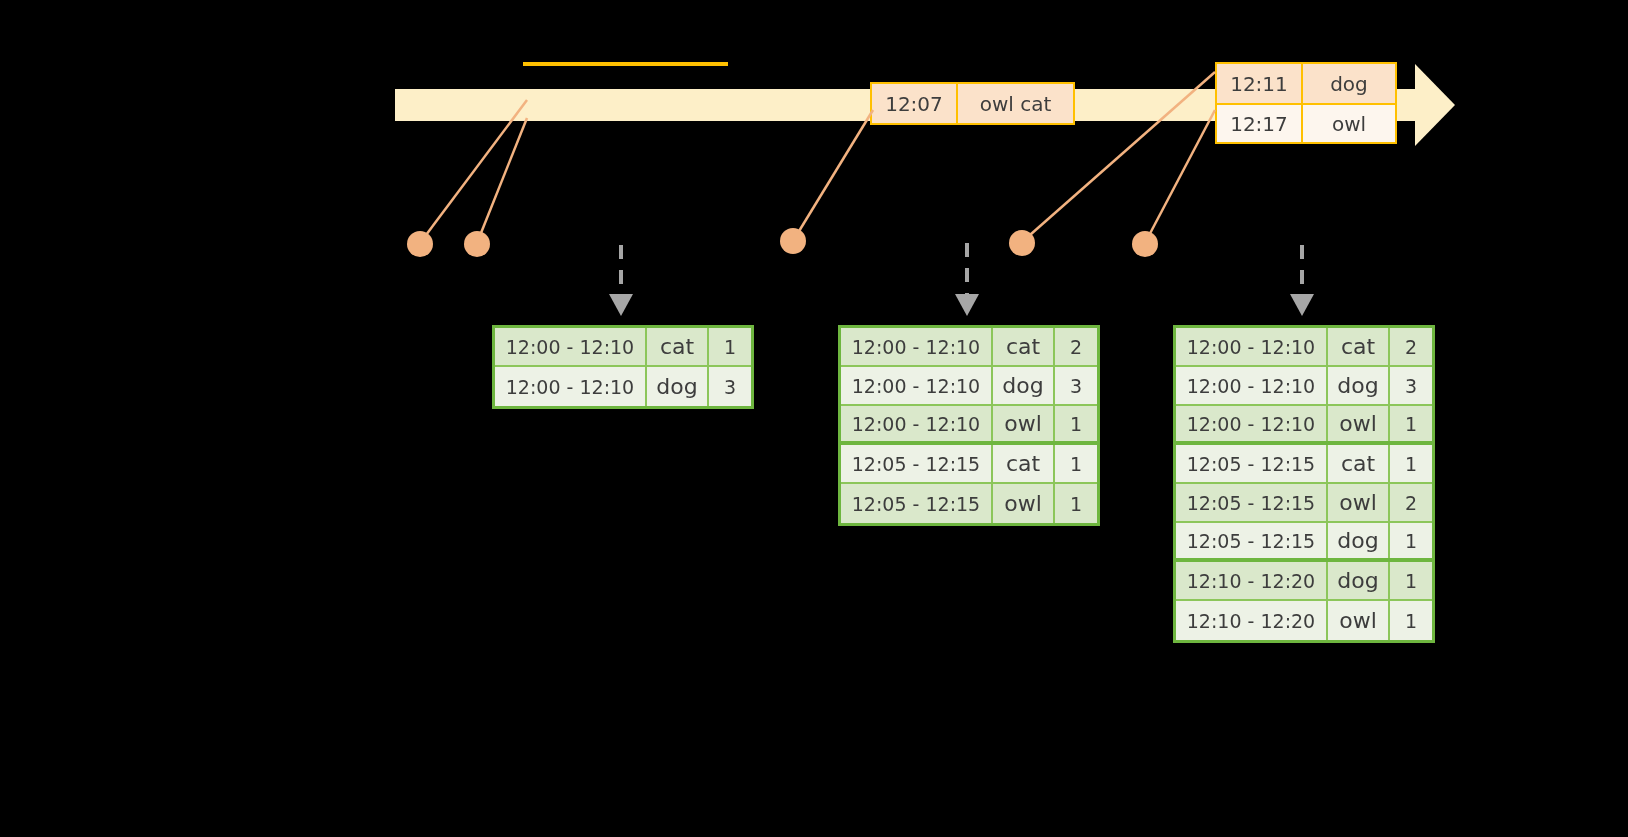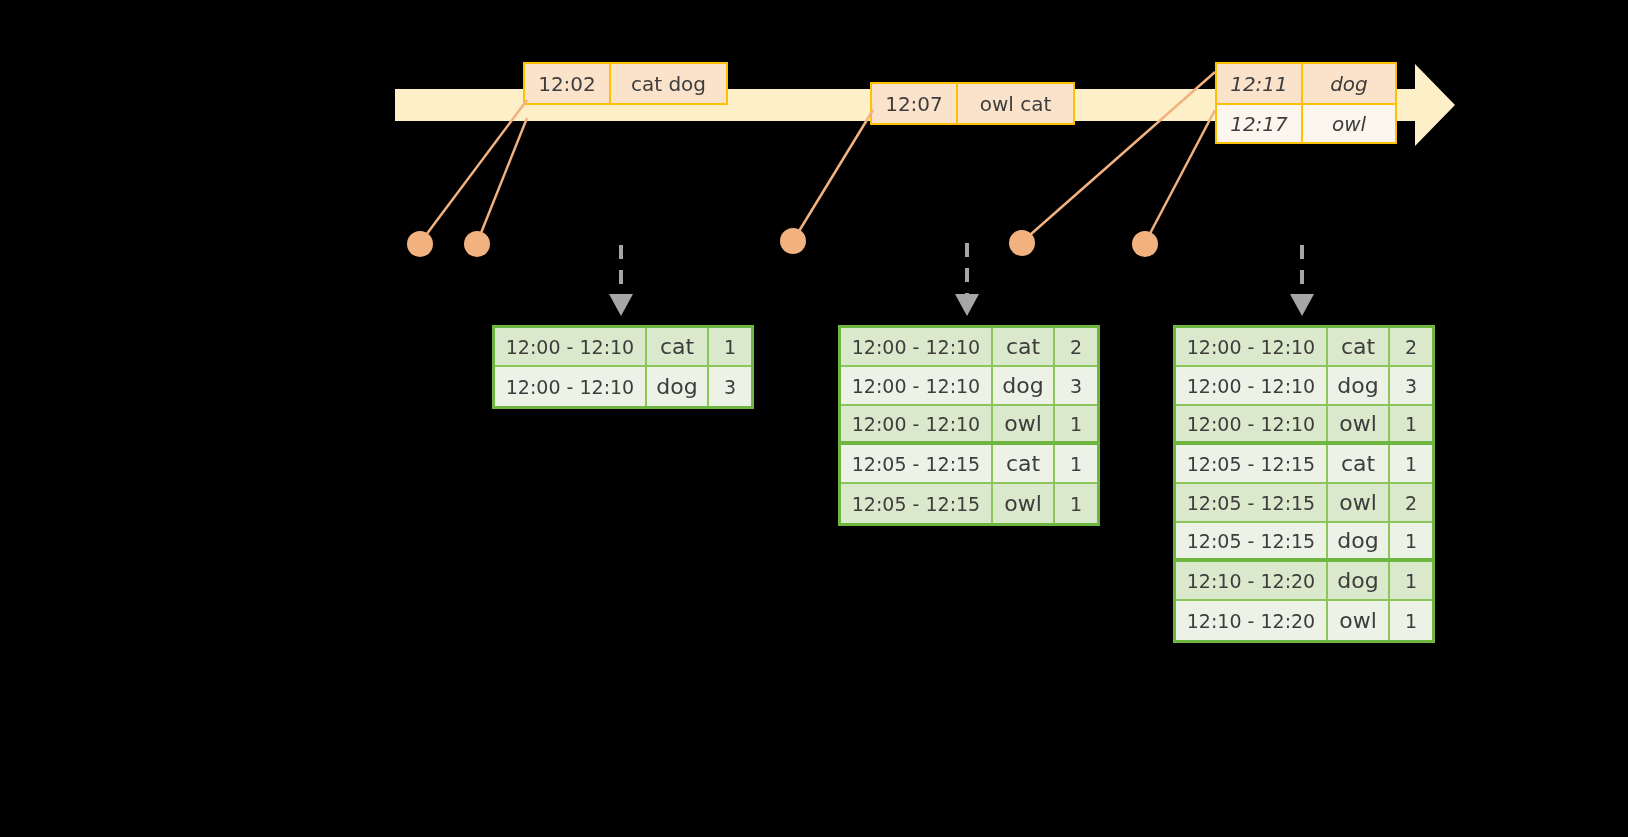--- a/index.html
+++ b/index.html
@@ -69,21 +69,21 @@
     flex: 1;
     display: flex;
     align-items: center;
     justify-content: center;
     font-size: 20px;
     color: #3d3d3d;
     box-sizing: border-box;
   }
   #event-box-1 { left: 523px; top: 62px; width: 205px; }
   #event-box-2 { left: 870px; top: 82px; width: 205px; }
-  #event-box-3 { left: 1215px; top: 62px; width: 182px; font-style: italic; }
+  #event-box-3 { left: 1215px; top: 62px; width: 182px; }
 
   
   .result-table {
     position: absolute;
     border: 3px solid #6eb63f;
     box-sizing: border-box;
     background: #eef3e6;
   }
   .rt-row {
     display: flex;
@@ -140,24 +140,20 @@
 </style>
 </head>
 <body>
 
 <div id="stage">
 
   <div id="timeline-bar"></div>
   <div id="timeline-arrowhead"></div>
 
   <div class="event-box" id="event-box-1">
-    <div class="event-row shaded">
-      <div class="event-time">12:02</div>
-      <div class="event-val">cat dog</div>
-    </div>
   </div>
 
   <div class="event-box" id="event-box-2">
     <div class="event-row shaded">
       <div class="event-time">12:07</div>
       <div class="event-val">owl cat</div>
     </div>
   </div>
 
   <div class="event-box" id="event-box-3">

